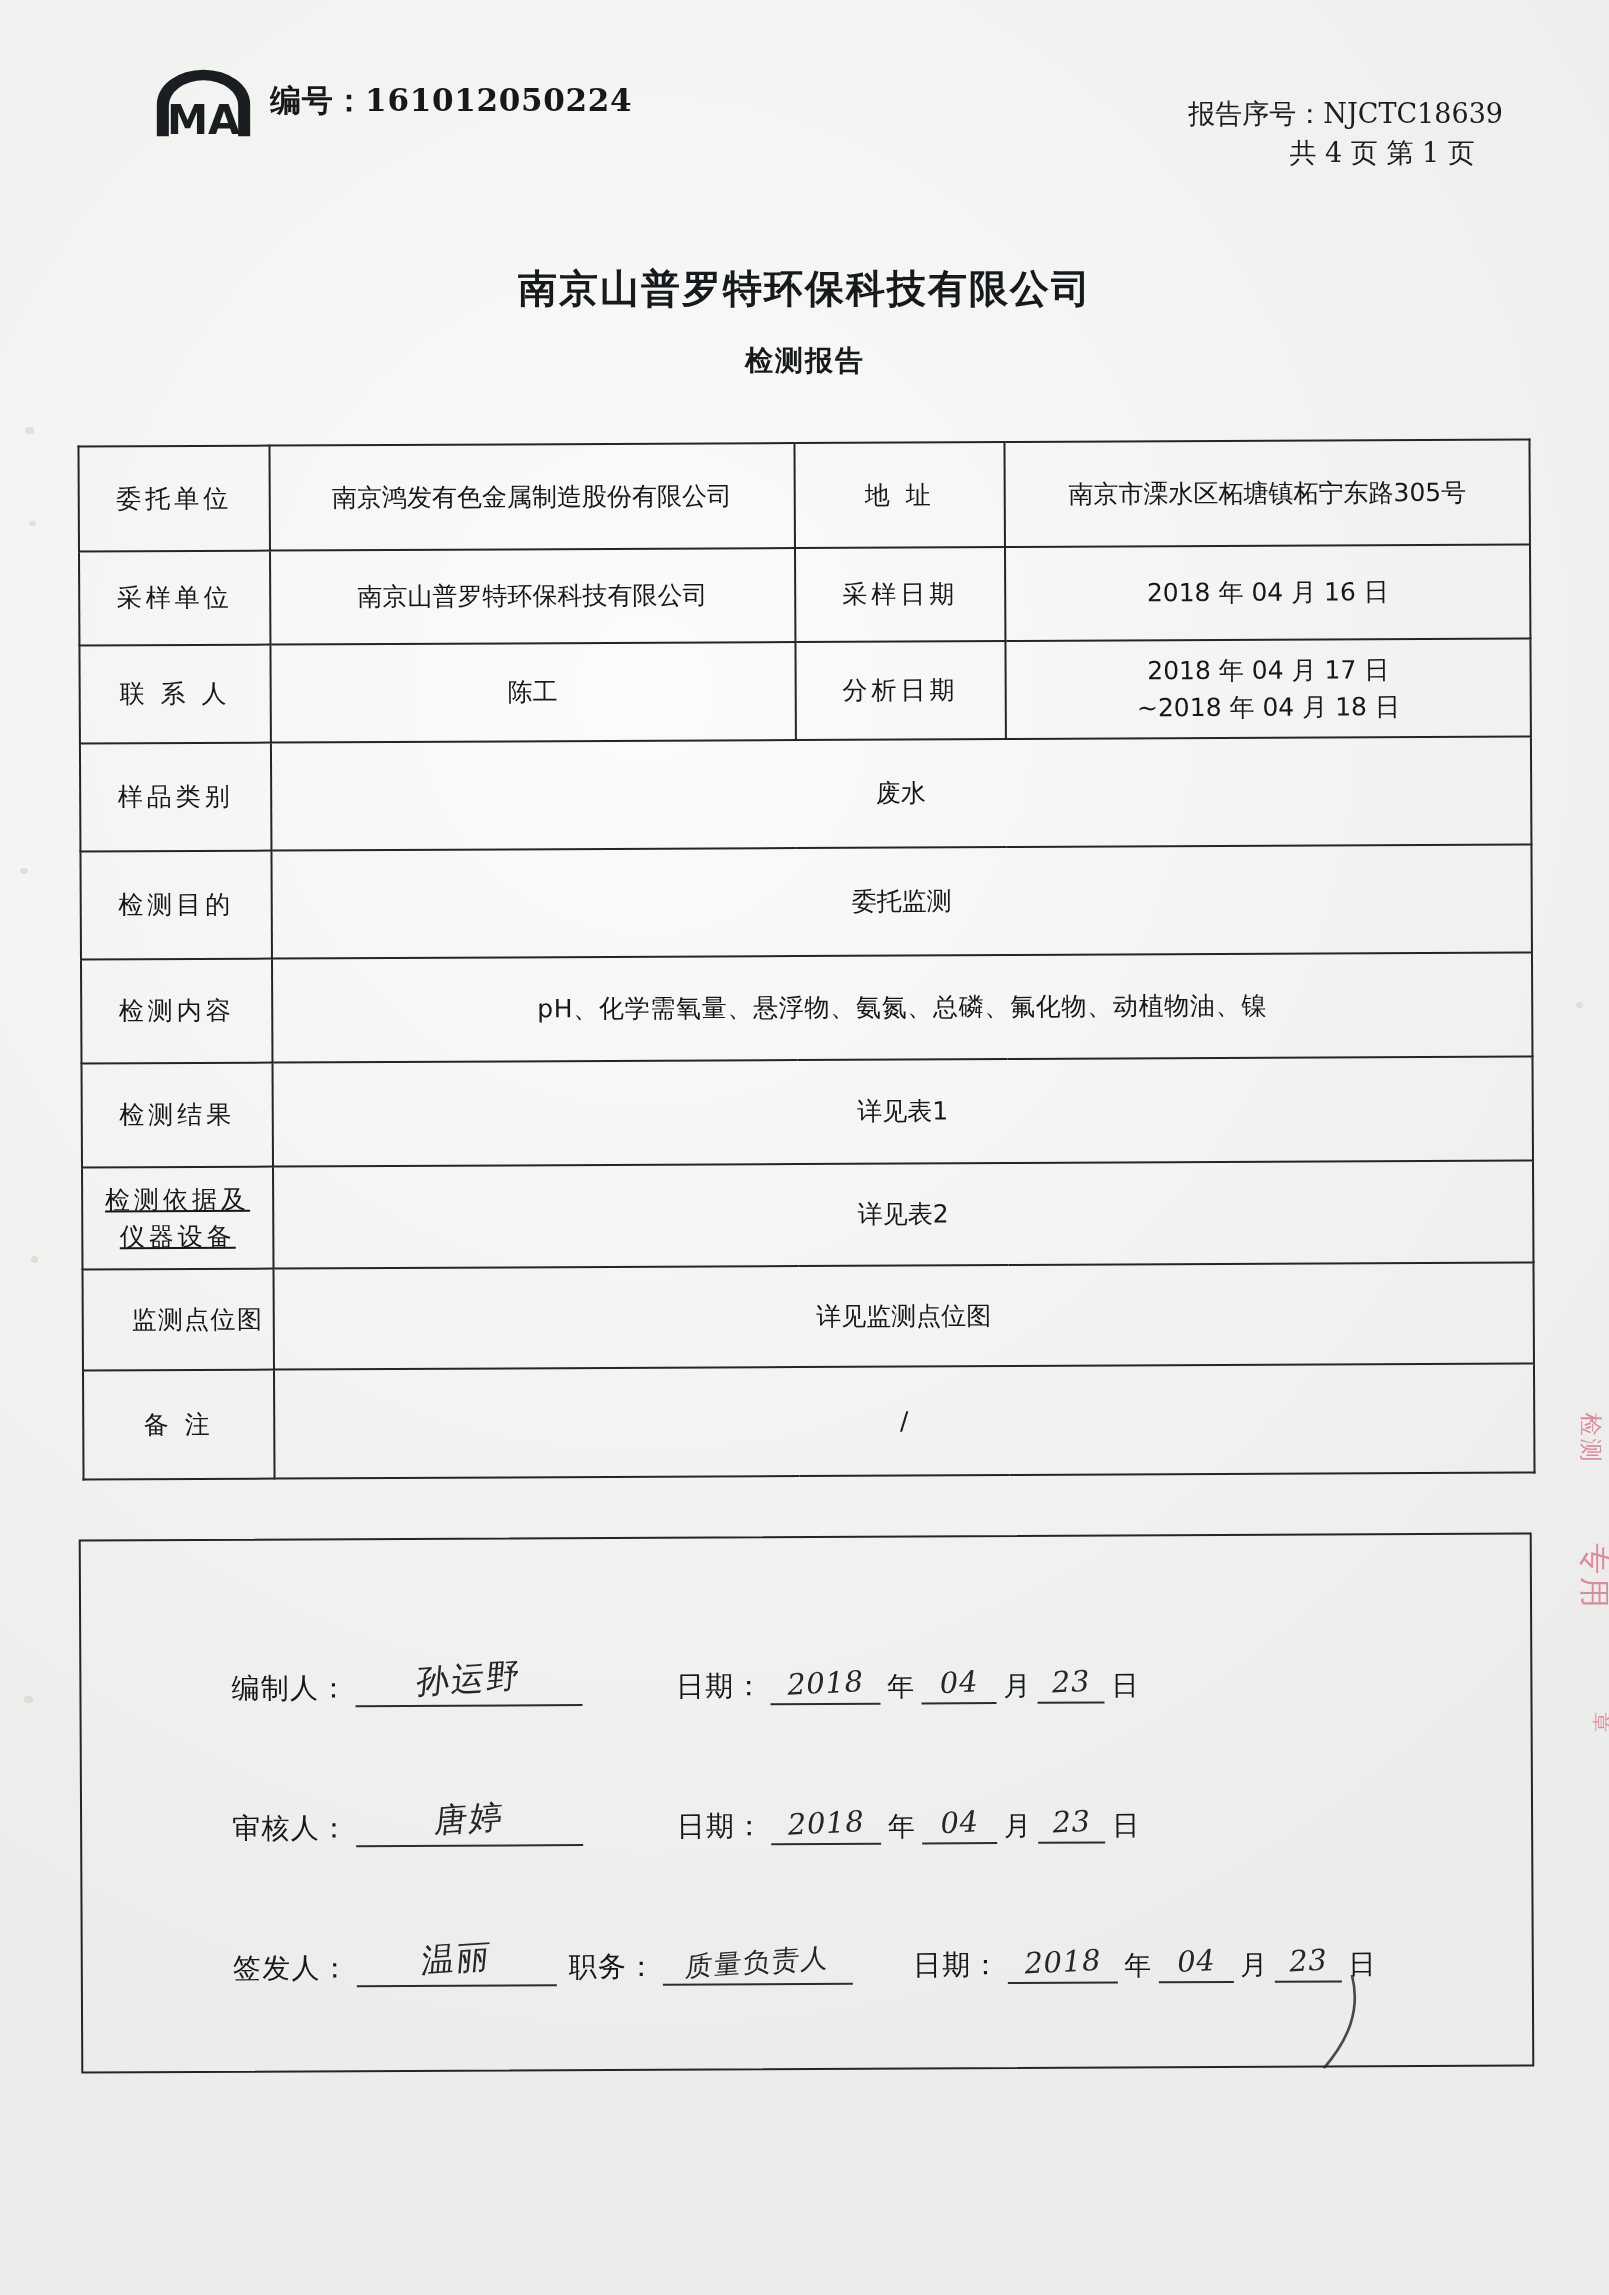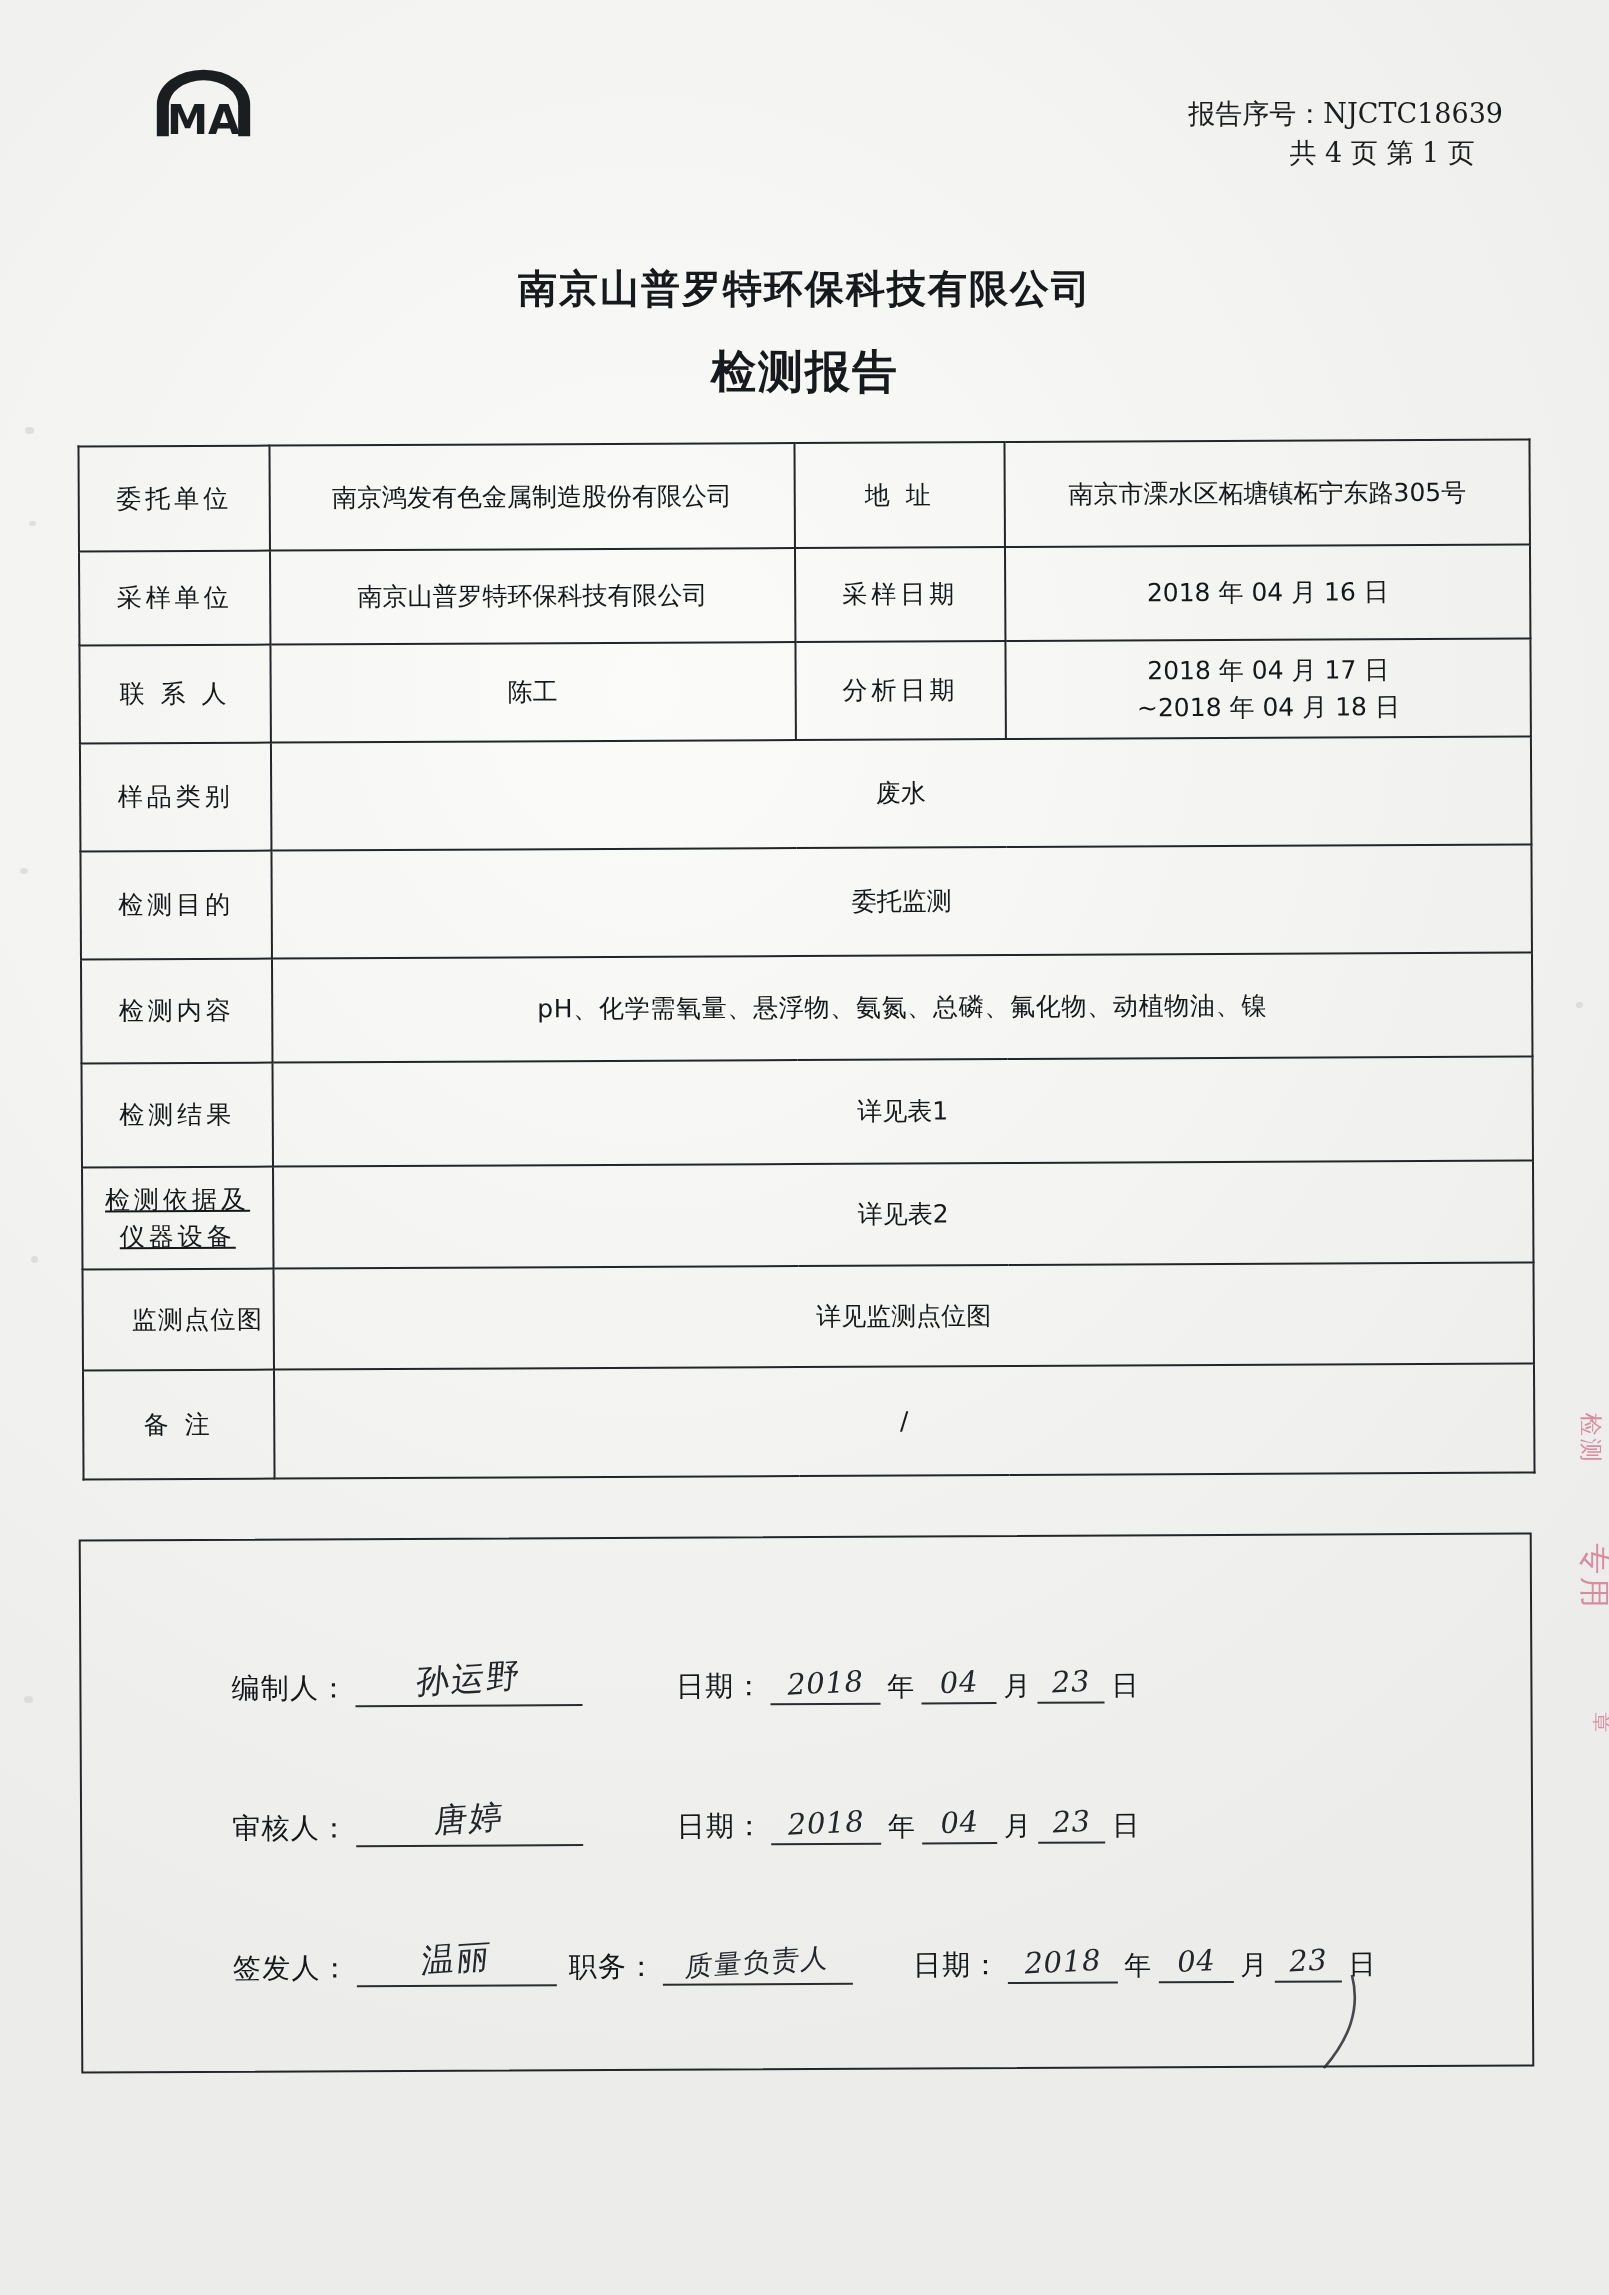--- a/index.html
+++ b/index.html
@@ -85,21 +85,21 @@
     color: #171a1c;
   }
   .doc-subtitle {
     position: absolute;
     top: 342px;
     left: 0;
     right: 0;
     text-align: center;
     font-family: "DejaVu Sans", "Liberation Sans", sans-serif;
     font-weight: 700;
-    font-size: 45px;
+    font-size: 28px;
     letter-spacing: 2px;
     color: #171a1c;
   }
 
   
   .tbl-wrap {
     position: absolute;
     left: 80px;
     top: 442px;
     width: 1453px;
@@ -261,20 +261,21 @@
 
   <div class="content">
 
     <div class="hdr-num-row">
       <div class="cma-logo">
         <svg width="107" height="72" viewBox="0 0 160 108" aria-hidden="true">
           <path d="M10 104 L10 56 A70 52 0 0 1 150 56 L150 104 L132 104 L132 58 A52 38 0 0 0 28 58 L28 104 Z" fill="#1b1e21"></path>
           <text x="80" y="100" text-anchor="middle" font-family="DejaVu Sans, Liberation Sans, sans-serif" font-weight="700" font-size="62" fill="#1b1e21">MA</text>
         </svg>
       </div>
+      <div class="hdr-num"><span>编号：</span><span>161012050224</span></div>
     </div>
 
     <div class="hdr-right">
       <div><span>报告序号：</span><span>NJCTC18639</span></div>
       <div class="line2">共 4 页   第 1 页</div>
     </div>
 
     <div class="doc-title">南京山普罗特环保科技有限公司</div>
     <div class="doc-subtitle">检测报告</div>
 

